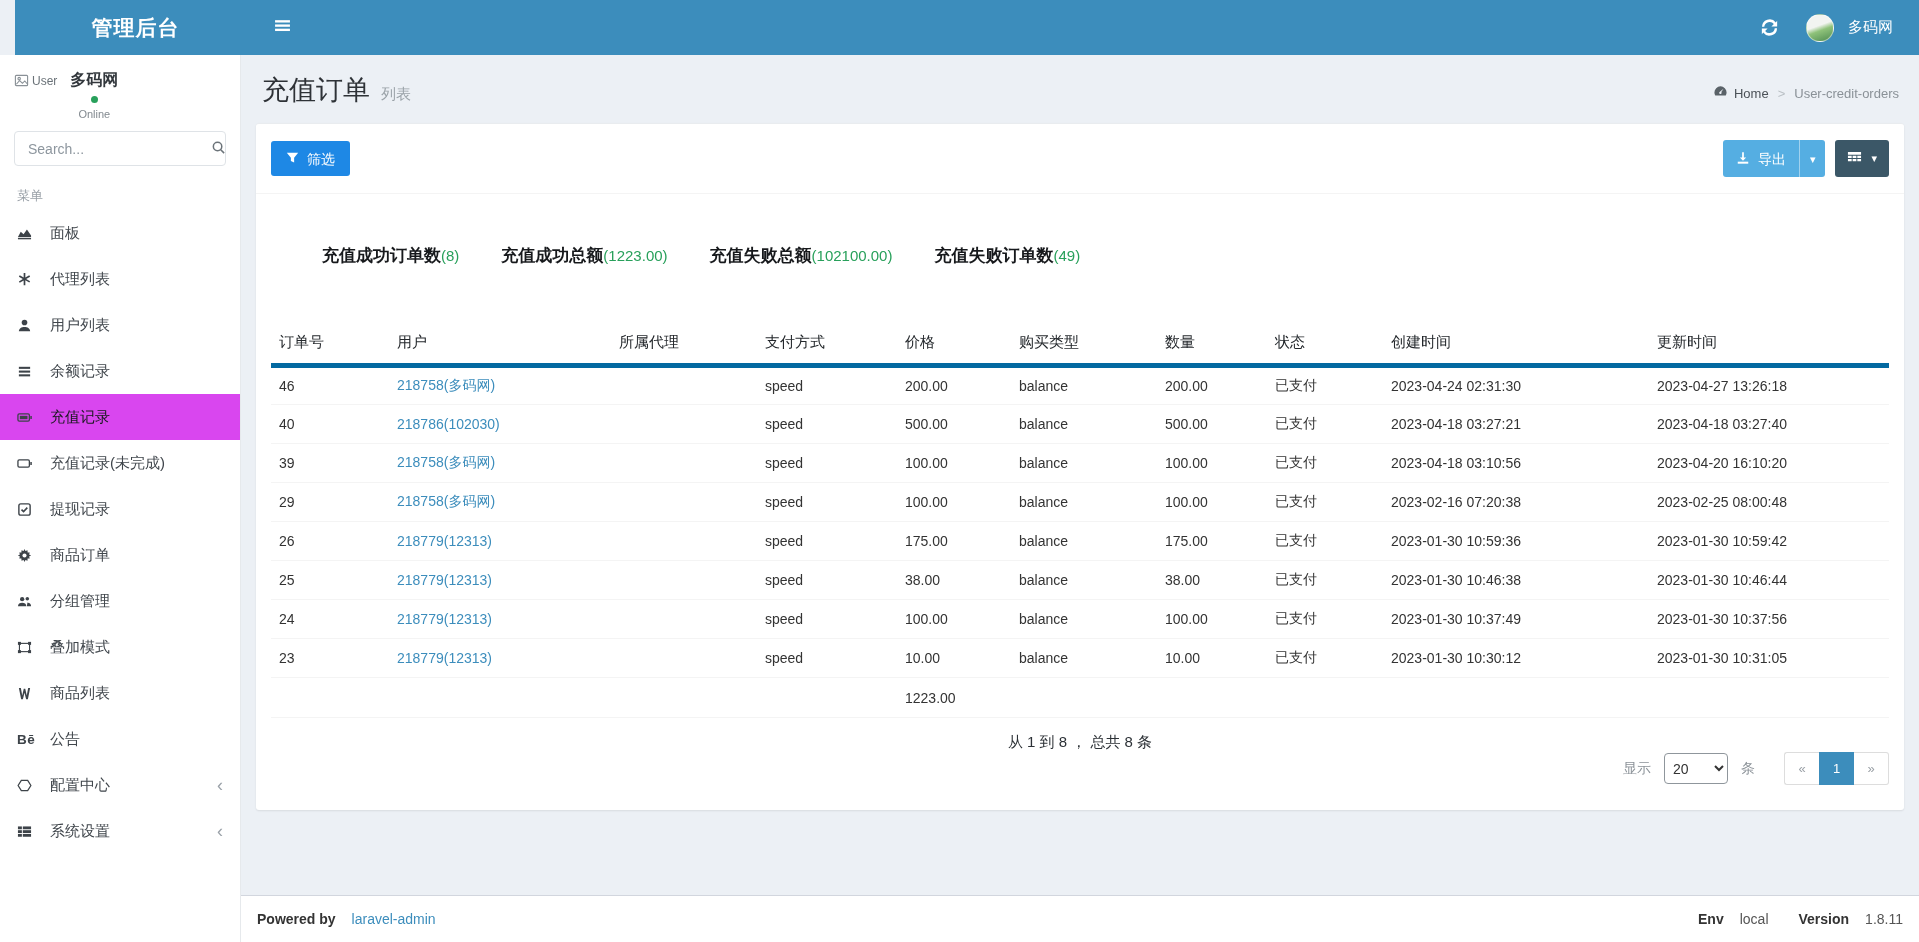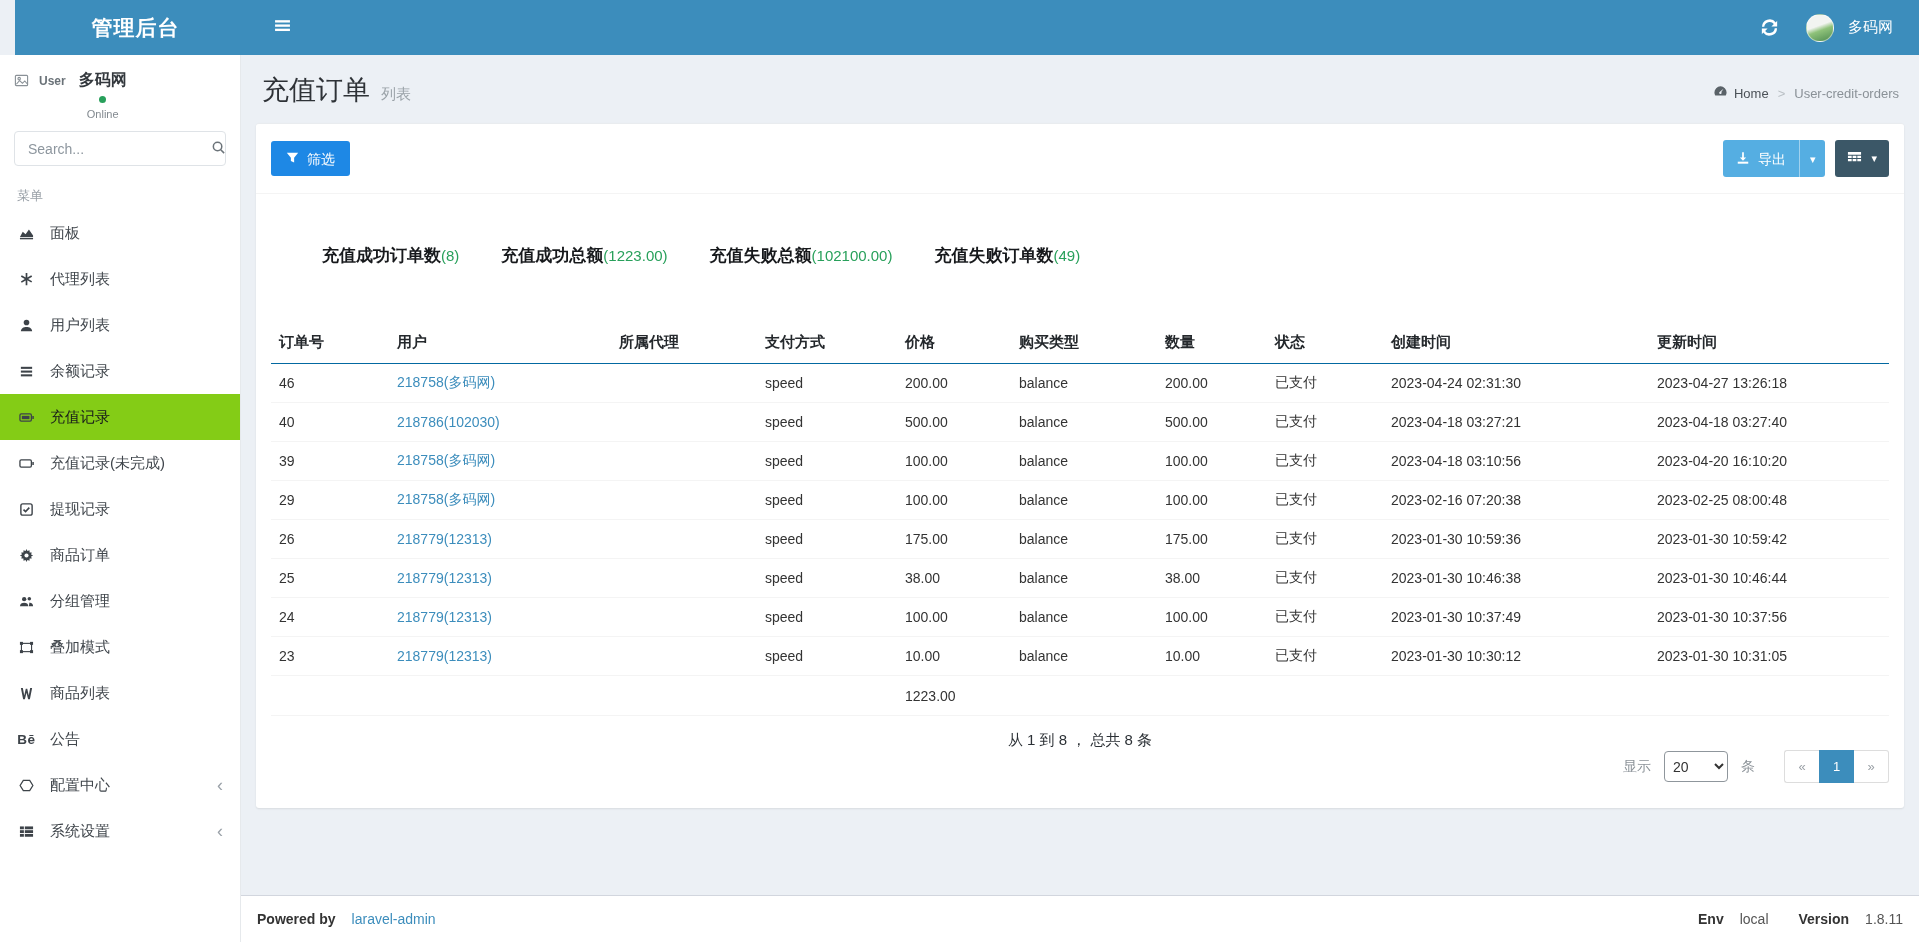--- a/index.html
+++ b/index.html
@@ -16,35 +16,35 @@
   .hamburger svg { width:17px; height:17px; fill:#fff; }
   .nav-right { margin-left:auto; display:flex; align-items:center; gap:28px; padding-right:26px; color:#fff; }
   .refresh { cursor:pointer; display:flex; }
   .refresh svg { width:17px; height:17px; fill:#fff; }
   .nav-user-box { display:flex; align-items:center; gap:14px; cursor:pointer; }
   .nav-avatar { width:28px; height:28px; border-radius:50%; background:linear-gradient(160deg,#f2f4f1 42%,#8fc27a 58%,#4d8a50); border:1px solid rgba(255,255,255,.5); }
   .nav-username { font-size:15px; }
   
   .sidebar { position:absolute; top:55px; left:0; width:241px; bottom:0; background:#fff; border-right:1px solid #e6e9ec; z-index:10; }
   .user-panel { display:flex; align-items:flex-start; gap:13px; padding:15px 16px 2px 14px; }
-  .broken-img { display:flex; align-items:center; gap:10px; color:#6a7278; font-size:12px; margin-top:3px;font-weight:bold; }
+  .broken-img { display:flex; align-items:center; gap:3px; color:#6a7278; font-size:12px; margin-top:3px; }
   .broken-img svg { width:15px; height:15px; fill:none; stroke:#8a9197; stroke-width:1.2; }
   .up-name { font-size:16px; color:#33383d; font-weight:600; }
   .up-status { font-size:11px; color:#82898f; margin-top:5px; display:flex; align-items:center; gap:5px;flex-direction:column; }
   .dot { width:7px; height:7px; border-radius:50%; background:var(--success,#28a05b); }
   .search-box { margin:9px 14px 4px 14px; height:35px; border:1px solid #dfe3e7; border-radius:4px; display:flex; align-items:center; background:#fff; padding:0 11px; }
   .search-box input { flex:1; border:none; outline:none; font-size:14px; color:#555; background:transparent; font-family:inherit; }
   .search-box input::placeholder { color:#8d969e; }
   .search-btn { background:none; border:none; padding:0; display:flex; cursor:pointer; }
   .search-btn svg { width:15px; height:15px; fill:none; stroke:#6b7379; stroke-width:1.6; }
   .menu-header { padding:17px 17px 5px; font-size:13px; color:#9aa1a8; }
   .menu { list-style:none; margin:0; padding:0; }
   .menu-item { height:46px; display:flex; align-items:center; gap:14px; padding:0 17px; font-size:15px; color:#40464c; cursor:pointer; }
-  .menu-item.active { background:#84cc16; color:#17191c; }
-  .mi-icon { width:19px; display:flex; justify-content:center; align-items:center; color:#3d4349; flex:none; }
+  .menu-item.active { background:#d946ef; color:#17191c; }
+  .mi-icon { width:19px; display:flex; align-items:center; color:#3d4349; flex:none; }
   .mi-icon svg { width:15px; height:15px; fill:currentColor; }
   .mi-icon .bicon { font-weight:700; font-size:13.5px; letter-spacing:.5px; }
   .mi-chevron { margin-left:auto; color:#9aa1a8; font-size:18px; line-height:1; }
   
   .content-wrapper { position:absolute; left:241px; top:55px; right:0; bottom:0; display:flex; flex-direction:column; background:#ecf0f5; }
   .content-header { padding:17px 20px 0 21px; display:flex; align-items:baseline; }
   .page-title { font-size:27px; font-weight:500; color:#2e3237; margin:0; }
   .page-sub { font-size:15px; color:#9aa2a8; margin-left:11px; }
   .breadcrumb { margin-left:auto; font-size:13px; color:#4b5157; display:flex; align-items:center; gap:9px; }
   .breadcrumb a { color:#4b5157; text-decoration:none; display:flex; align-items:center; gap:6px; }
@@ -63,21 +63,21 @@
   .btn-export-caret { background:var(--export-blue,#55aee2); border:none; border-left:1px solid rgba(255,255,255,.45); border-radius:0 3px 3px 0; padding:0 10px; color:#fff; cursor:pointer; }
   .btn-grid { background:var(--grid-dark,#3b5767); padding:10px 12px; gap:9px; }
   .btn-grid svg { width:15px; height:15px; fill:#fff; }
   .caret { font-size:11px; color:#fff; }
   .stats { display:flex; gap:42px; padding:50px 10px 56px 66px; }
   .stat { display:flex; align-items:baseline; }
   .stat-label { font-size:17px; font-weight:700; color:#17191c; }
   .stat-value { font-size:15px; color:var(--success,#28a05b); }
   .table-wrap { padding:0 15px; }
   table { width:100%; border-collapse:collapse; table-layout:fixed; }
-  th { text-align:left; font-size:15px; font-weight:700; color:#24282c; padding:10px 8px 11px; border-bottom:1px solid #0369a1; white-space:nowrap; }
+  th { text-align:left; font-size:15px; font-weight:400; color:#24282c; padding:10px 8px 11px; border-bottom:5px solid #0369a1; white-space:nowrap; }
   td { font-size:14px; color:#333; padding:0 8px; height:39px; border-bottom:1px solid #f4f4f4; white-space:nowrap; overflow:hidden; }
   .user-link { color:var(--link,#3c8dbc); text-decoration:none; }
   .totals-row td { height:40px; }
   .table-footer { display:flex; align-items:center; padding:15px 15px 25px;flex-direction:column; }
   .tf-summary { font-size:15px; color:#2c3136; }
   .tf-right { margin-left:auto; display:flex; align-items:center; gap:13px; }
   .tf-label { color:#8b9298; font-size:14px; }
   .per-page { width:64px; height:31px; border:1px solid #8f969c; border-radius:4px; font-size:14px; color:#333; padding:2px 4px; background:#fff; font-family:inherit; }
   .pager { display:flex; margin-left:16px; }
   .page-btn { min-width:35px; height:33px; display:flex; align-items:center; justify-content:center; font-size:13px; border:1px solid #ddd; color:#9aa0a6; background:#fff; cursor:pointer; font-family:inherit; }

